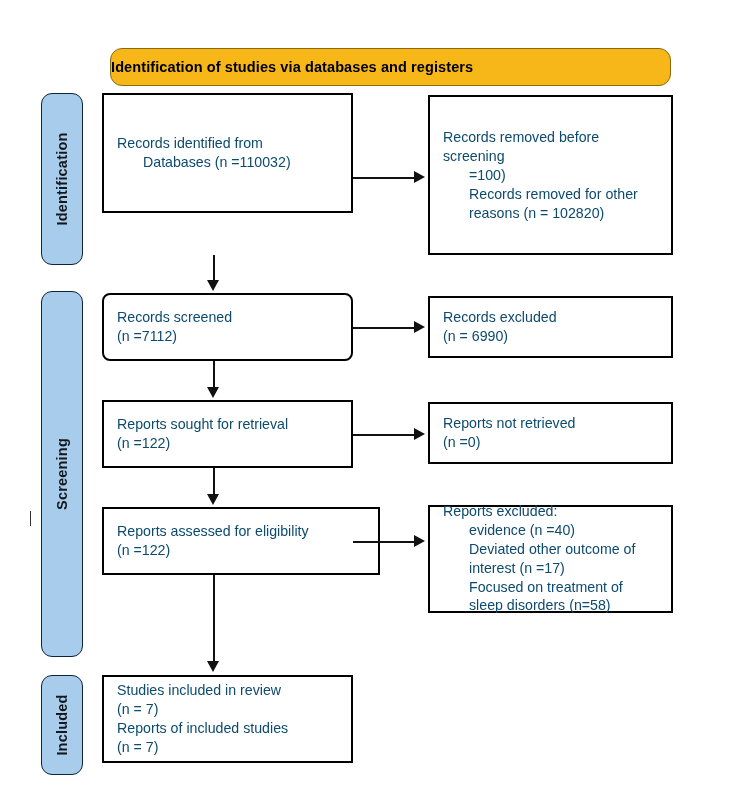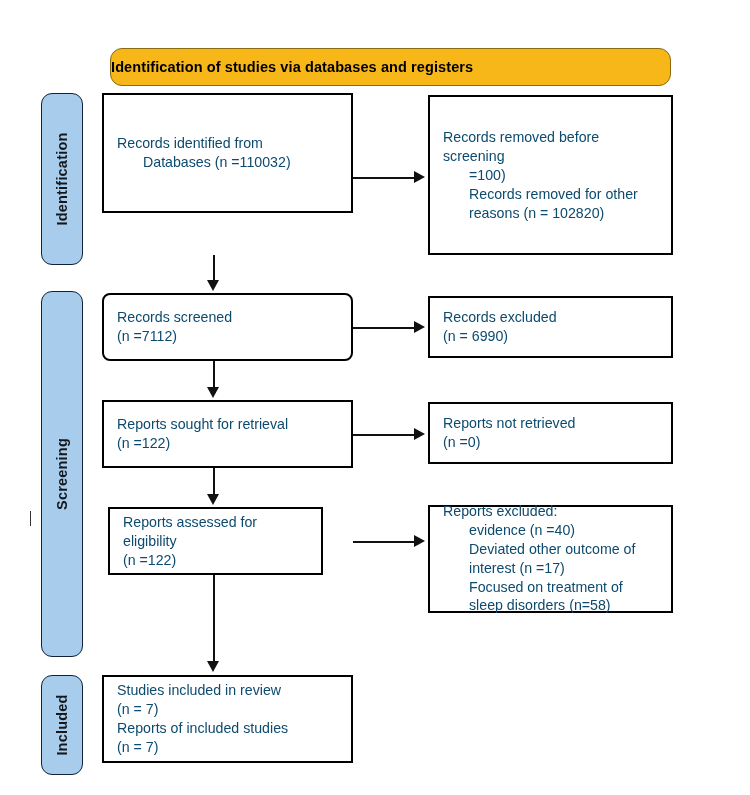--- a/index.html
+++ b/index.html
@@ -96,21 +96,21 @@
     transform: translateY(-50%);
   }
 
   
   #box-identified       { left: 102px; top: 93px;  width: 251px; height: 120px; }
   #box-removed          { left: 428px; top: 95px;  width: 245px; height: 160px; }
   #box-screened         { left: 102px; top: 293px; width: 251px; height: 68px; border-radius: 8px;  }
   #box-excluded         { left: 428px; top: 296px; width: 245px; height: 62px;  }
   #box-sought           { left: 102px; top: 400px; width: 251px; height: 68px;  }
   #box-not-retrieved    { left: 428px; top: 402px; width: 245px; height: 62px;  }
-  #box-assessed         { left: 108px; top: 507px; width: 215px; height: 68px;  }
+  #box-assessed         { left: 102px; top: 507px; width: 278px; height: 68px;  }
   #box-reports-excluded { left: 428px; top: 505px; width: 245px; height: 108px; }
   #box-included         { left: 102px; top: 675px; width: 251px; height: 88px;  }
 
   
   .conn {
     position: absolute;
     background: #111111;
   }
   .conn-v { width: 1.6px; }
   .conn-h { height: 1.6px; }

